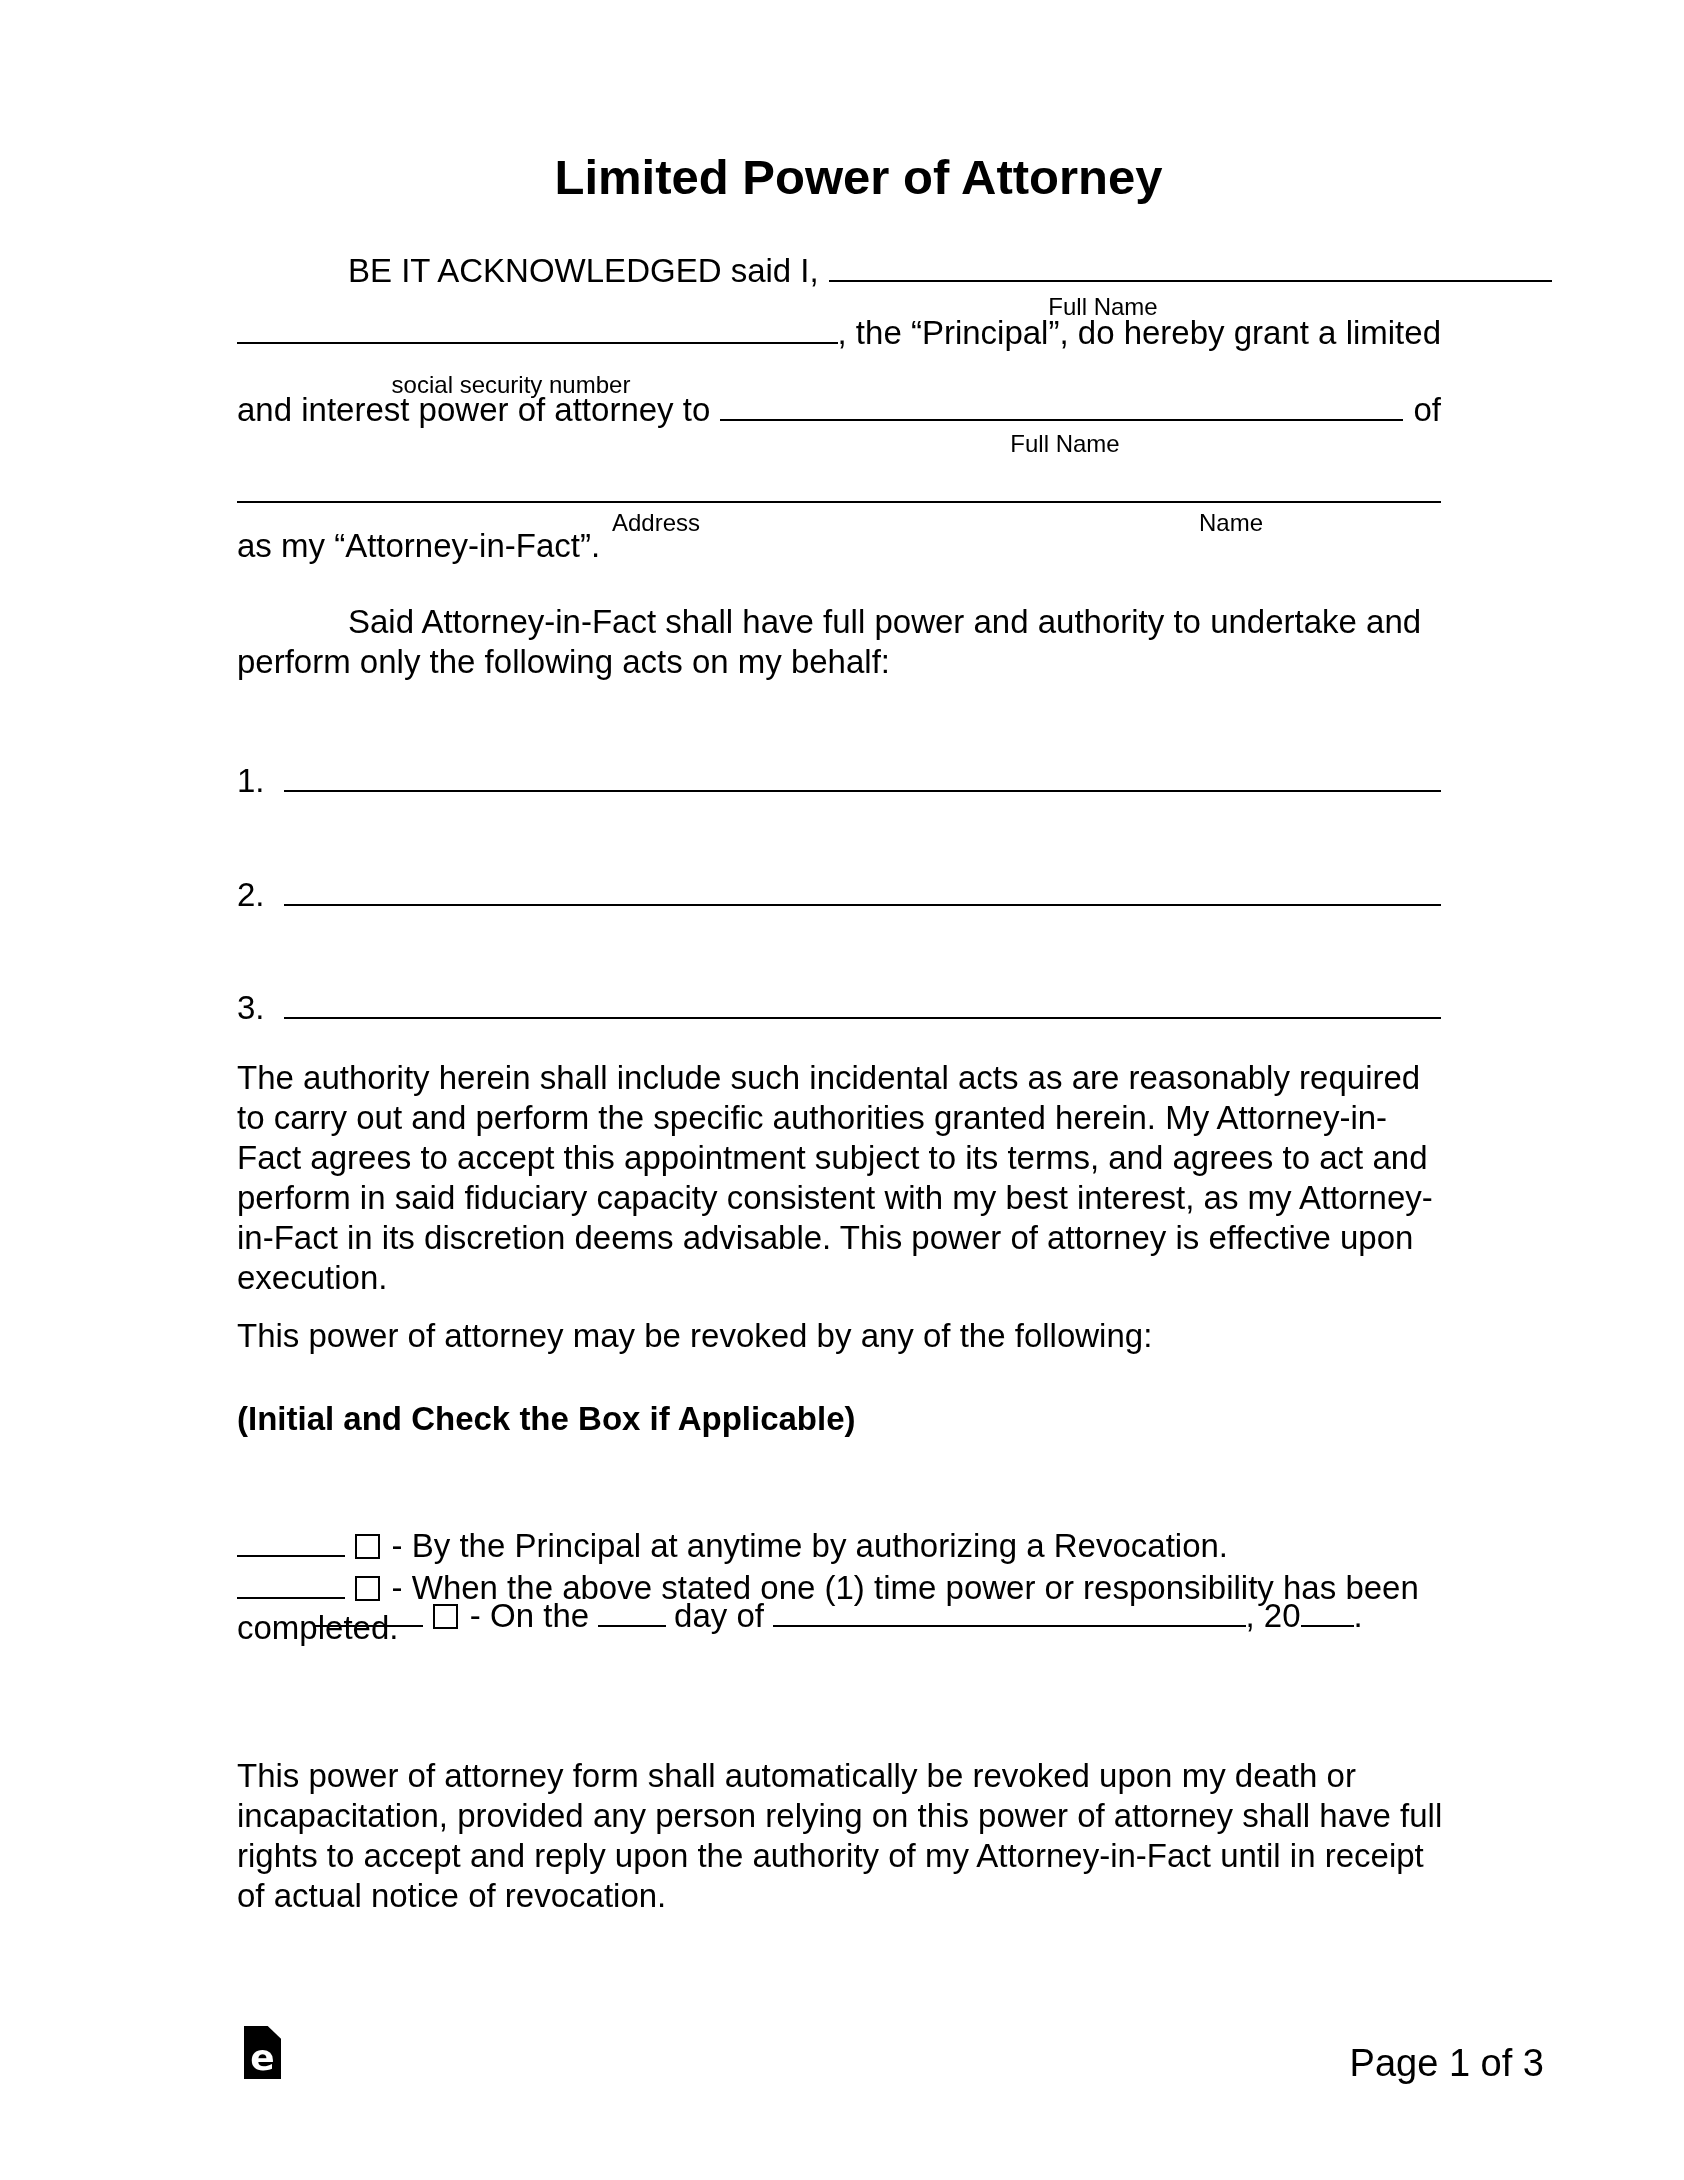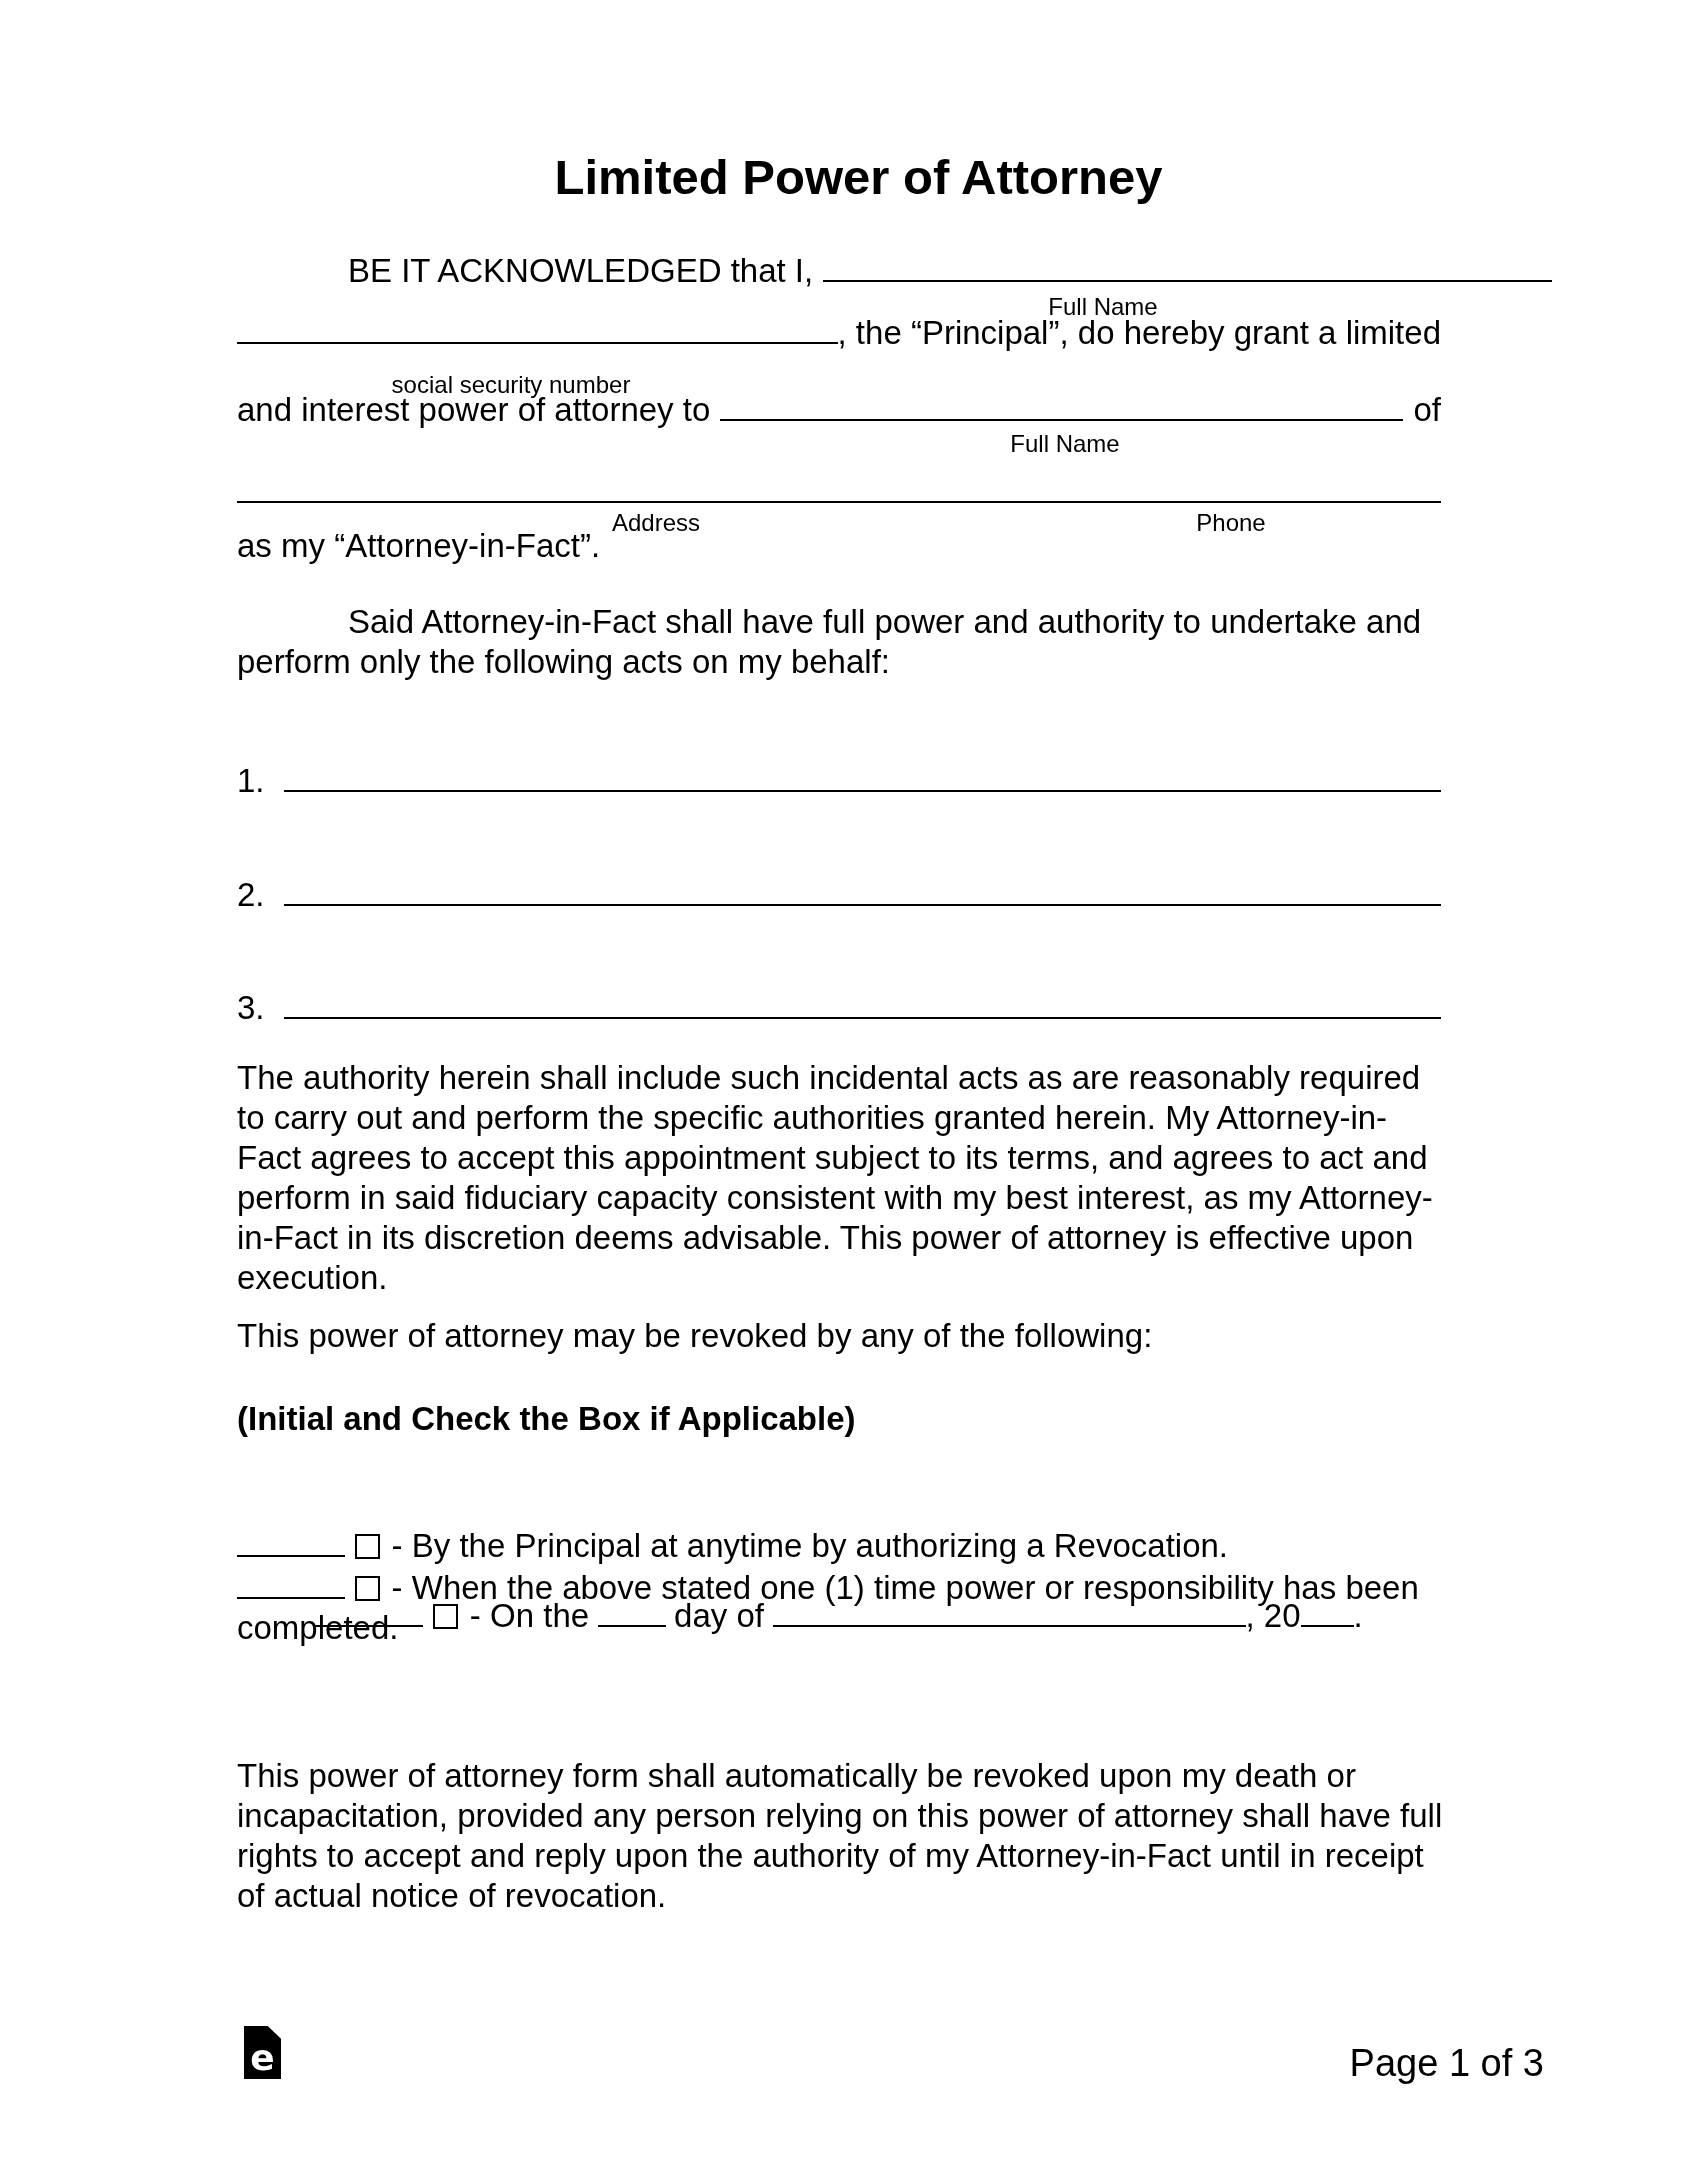--- a/index.html
+++ b/index.html
@@ -107,41 +107,41 @@
   }
 </style>
 </head>
 <body>
 
 <div class="page">
 
   <h1 class="title">Limited Power of Attorney</h1>
 
   <div class="line flex" style="top:249px; padding-left:111px;">
-    <span class="t">BE IT ACKNOWLEDGED that I,</span>
+    <span class="t">BE IT ACKNOWLEDGED said I,</span>
     <span class="bl grow" style="margin-left:10.2px;"></span>
   </div>
   <div class="lbl" style="top:293px; left:1103px;">Full Name</div>
 
   <div class="line flex" style="top:311px;">
     <span class="bl grow"></span>
     <span class="t">, the “Principal”, do hereby grant a limited</span>
   </div>
   <div class="lbl" style="top:371px; left:511px;">social security number</div>
 
   <div class="line flex" style="top:388px;">
     <span class="t">and interest power of attorney to</span>
     <span class="bl grow" style="margin:0 10.2px;"></span>
     <span class="t">of</span>
   </div>
   <div class="lbl" style="top:430px; left:1065px;">Full Name</div>
 
   <div class="rule" style="top:501px;"></div>
   <div class="lbl" style="top:509px; left:656px;">Address</div>
-  <div class="lbl" style="top:509px; left:1231px;">Phone</div>
+  <div class="lbl" style="top:509px; left:1231px;">Name</div>
 
   <div class="line" style="top:526px;">as my “Attorney-in-Fact”.</div>
 
   <div class="para" style="top:602px; text-indent:111px;">Said Attorney-in-Fact shall have full power and authority to undertake and perform only the following acts on my behalf:</div>
 
   <div class="line flex" style="top:759px;">
     <span class="t">1.</span>
     <span class="bl grow" style="margin-left:19px;"></span>
   </div>
   <div class="line flex" style="top:873px;">

